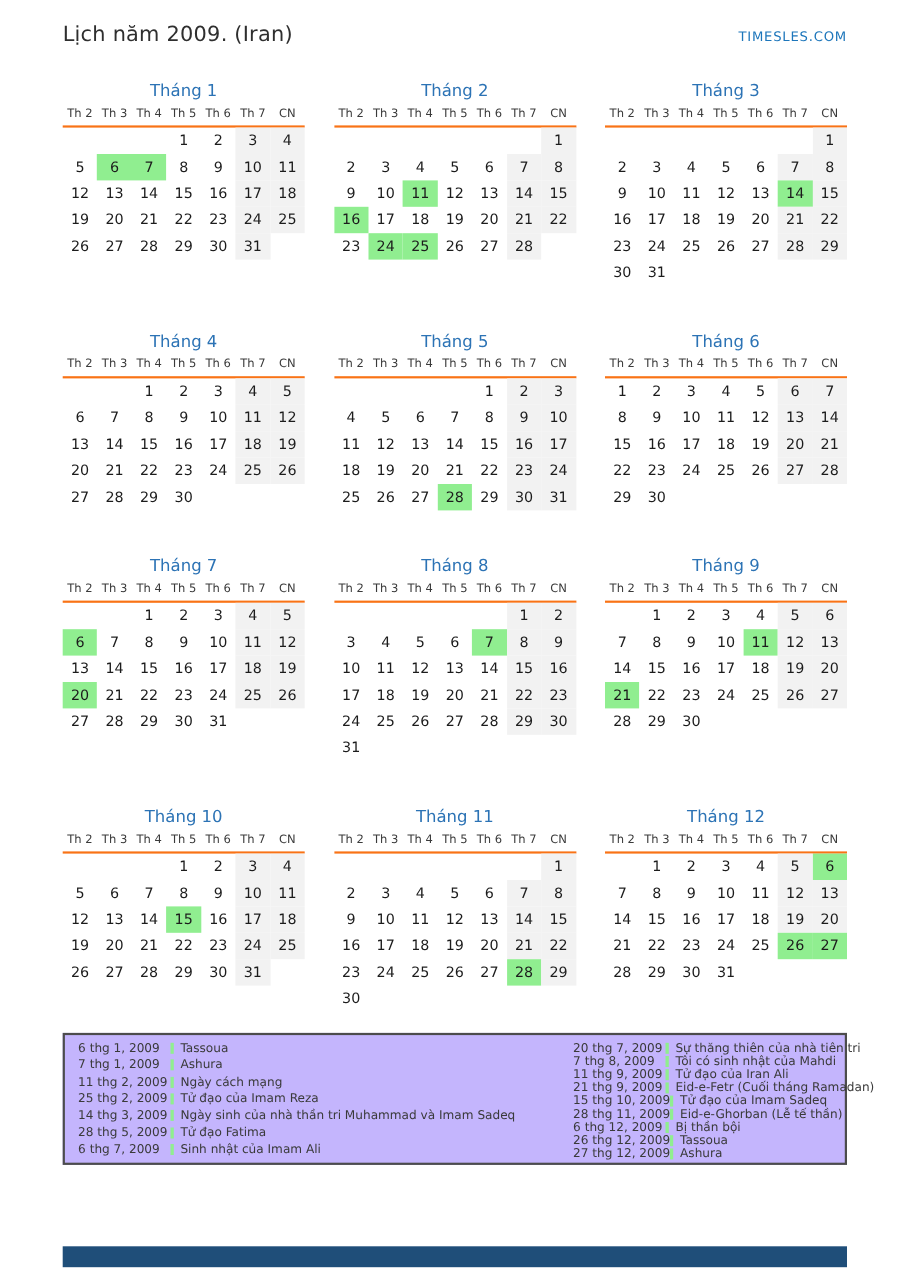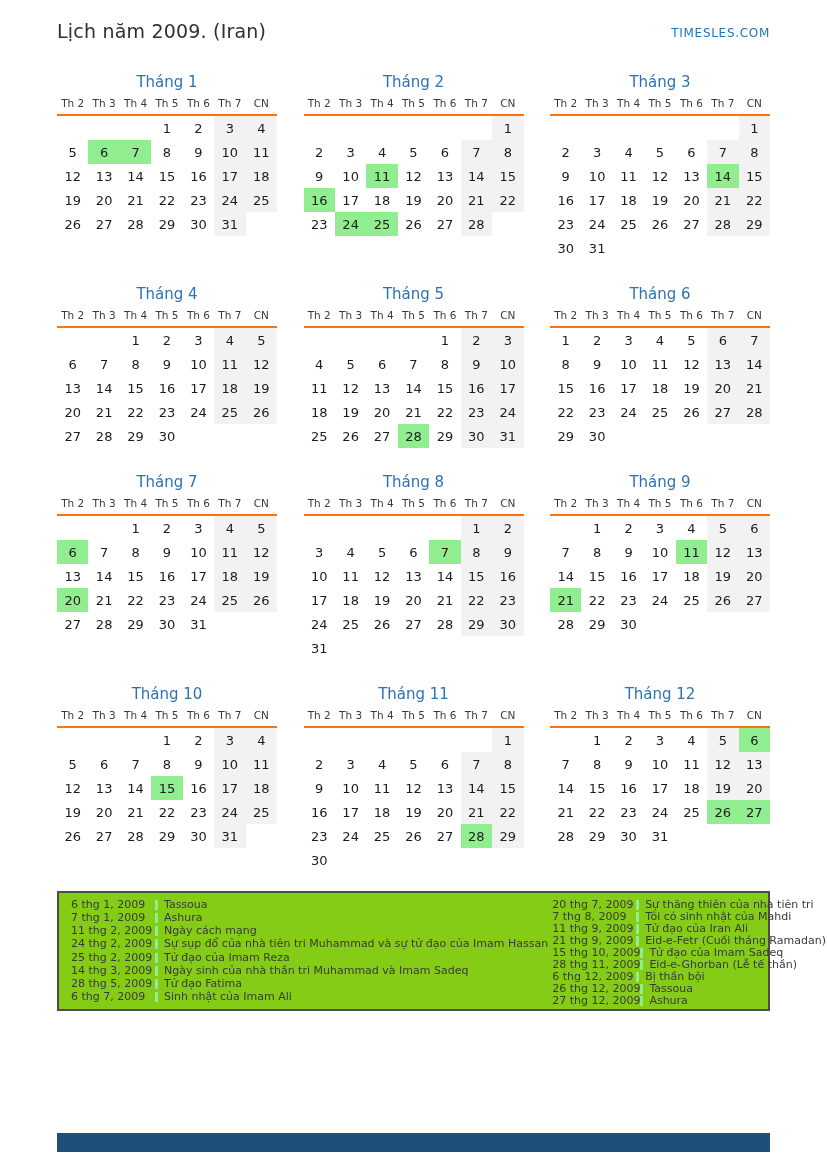--- a/index.html
+++ b/index.html
@@ -6,31 +6,31 @@
   body{
     width:827px;height:1169px;position:relative;
     font-family:"DejaVu Sans","Liberation Sans",sans-serif;
     -webkit-font-smoothing:antialiased;
   }
   .page{position:relative;width:827px;height:1169px;overflow:hidden;}
   header{display:flex;justify-content:space-between;align-items:flex-start;padding:21px 57px 0 57px;}
   .page-title{margin:0;font-size:19px;font-weight:400;color:#2f2f2f;letter-spacing:.2px;line-height:21px;}
   .logo{font-size:12px;color:#1d76bb;letter-spacing:.7px;margin-top:5px;text-decoration:none;cursor:pointer;}
   
-  #months-grid{display:grid;grid-template-columns:repeat(3,220px);justify-content:space-between;margin:32px 57px 16px 57px;row-gap:26px;}
+  #months-grid{display:grid;grid-template-columns:repeat(3,220px);justify-content:space-between;margin:32px 57px 16px 57px;row-gap:42px;}
   .month{width:220px;}
   .month-title{text-align:center;color:#2c73b5;font-size:15px;line-height:16px;margin-bottom:6px;}
   .weekdays{display:grid;grid-template-columns:repeat(7,1fr);border-bottom:2px solid #f97316;padding-bottom:3px;}
   .weekdays span{text-align:center;font-size:10.5px;color:#3a3a3a;line-height:15px;white-space:nowrap;}
   .days{display:grid;grid-template-columns:repeat(7,1fr);}
   .day{height:24px;display:flex;align-items:center;justify-content:center;font-size:13px;color:#1c1c1c;}
   .day.wknd{background:#f2f2f2;}
   .day.hol{background:#90ee90;}
   
-  .legend{box-sizing:border-box;margin:19px 57px 0 57px;height:120px;border:2px solid #4c4c4c;padding:6px 8px;display:flex;font-size:11px;color:#3a3a3a;background:#84cc16;}
+  .legend{box-sizing:border-box;margin:19px 57px 0 57px;height:120px;border:2px solid #4c4c4c;padding:6px 8px;display:flex;font-size:11px;color:#3a3a3a;background:#c4b5fd;}
   .legend-col{display:flex;flex-direction:column;justify-content:space-between;}
   .legend-col.left{flex:0 0 450px;}
   .legend-col.right{flex:1;}
   .legend-row{display:flex;align-items:center;height:12px;line-height:12px;padding-left:4px;}
   .legend-date{flex:0 0 84px;white-space:nowrap;}
   .tick{flex:0 0 3px;height:10px;background:#90ee90;margin-right:6px;}
   .legend-name{white-space:nowrap;}
   
   .footer-bar{position:absolute;left:57px;right:57px;top:1133px;height:19px;background:#1f4e79;}
 </style>
@@ -629,25 +629,20 @@
           <span class="legend-date">7 thg 1, 2009</span>
           <span class="tick"></span>
           <span class="legend-name">Ashura</span>
         </div>
         <div class="legend-row">
           <span class="legend-date">11 thg 2, 2009</span>
           <span class="tick"></span>
           <span class="legend-name">Ngày cách mạng</span>
         </div>
         <div class="legend-row">
-          <span class="legend-date">24 thg 2, 2009</span>
-          <span class="tick"></span>
-          <span class="legend-name">Sự sụp đổ của nhà tiên tri Muhammad và sự tử đạo của Imam Hassan</span>
-        </div>
-        <div class="legend-row">
           <span class="legend-date">25 thg 2, 2009</span>
           <span class="tick"></span>
           <span class="legend-name">Tử đạo của Imam Reza</span>
         </div>
         <div class="legend-row">
           <span class="legend-date">14 thg 3, 2009</span>
           <span class="tick"></span>
           <span class="legend-name">Ngày sinh của nhà thần tri Muhammad và Imam Sadeq</span>
         </div>
         <div class="legend-row">

